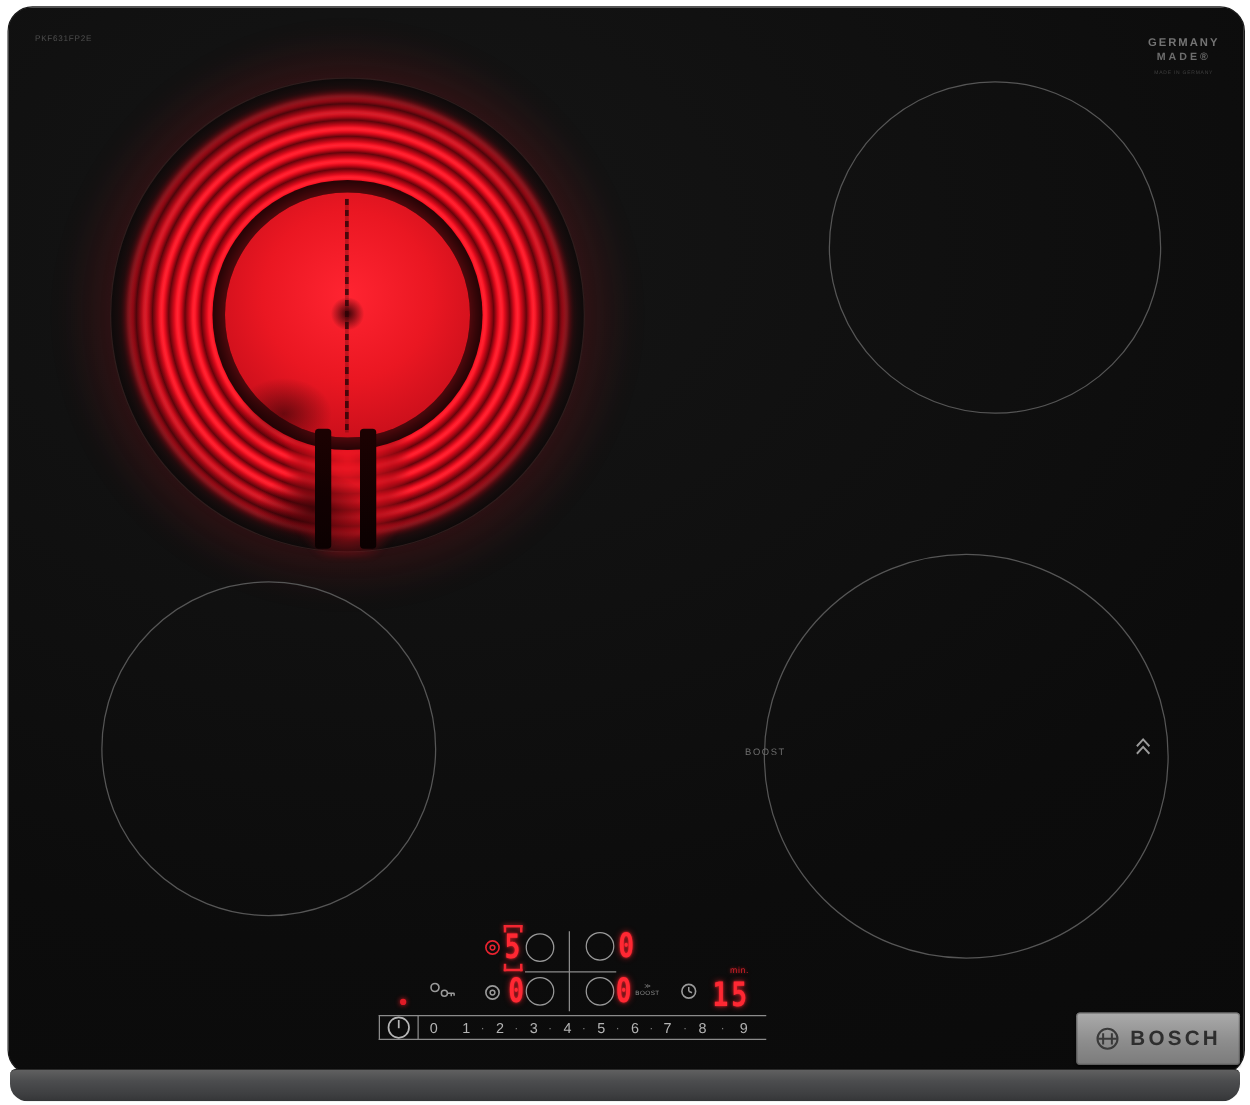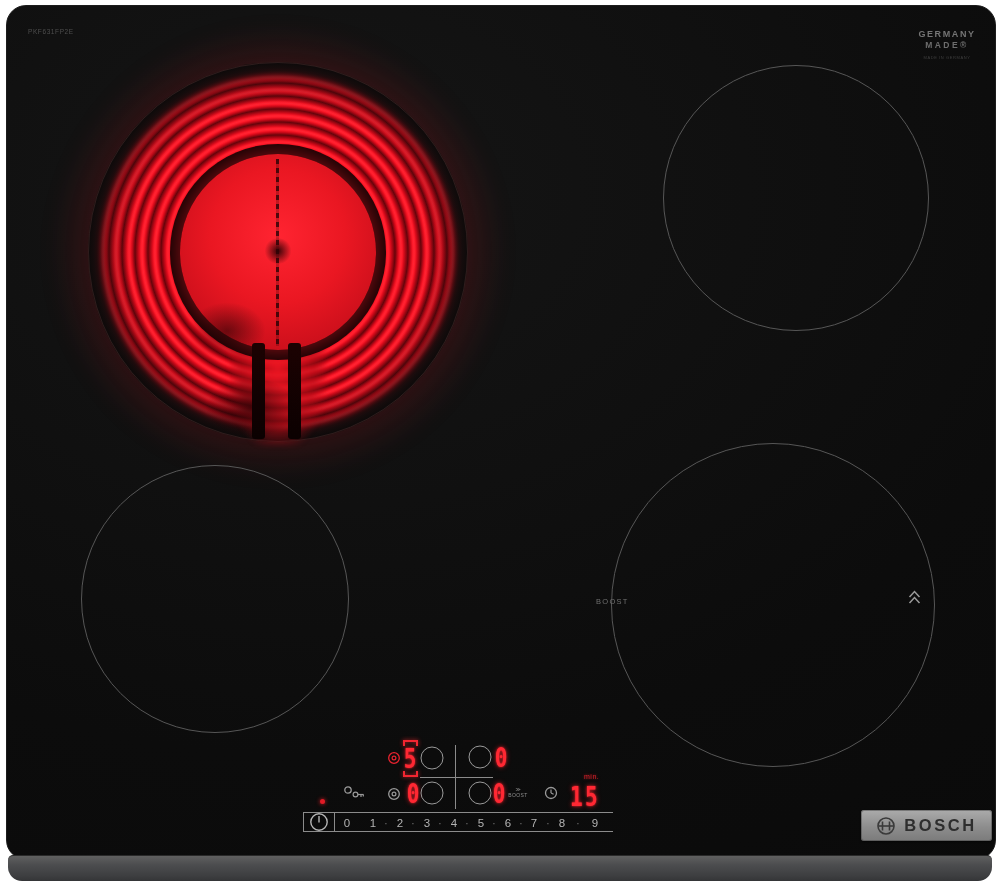--- a/index.html
+++ b/index.html
@@ -72,21 +72,21 @@
   .ext-bot{border-bottom:2px solid #ff2833;border-left:2px solid #ff2833;border-right:2px solid #ff2833;}
   .minlbl{color:#d81f29;font-size:7px;letter-spacing:.5px;text-shadow:0 0 3px rgba(255,40,48,.6);}
   .boostkey{width:26px;text-align:center;color:#8d8d8d;line-height:1.1;}
   .boostkey .glyph{font-size:5px;display:block;}
   .boostkey .txt{font-size:5px;letter-spacing:.4px;display:block;}
   .reddot{width:5px;height:5px;border-radius:50%;background:#e11b26;box-shadow:0 0 4px rgba(255,30,40,.9);}
   .slnum{color:#b3b3b3;font-size:11.5px;transform:translate(-50%,-50%);}
   .sldot{color:#7a7a7a;font-size:10px;transform:translate(-50%,-50%);}
 
   
-  .plate{left:861px;top:810px;width:131px;height:31px;border-radius:3px;
+  .plate{left:861px;top:810px;width:131px;height:42px;border-radius:3px;
          background:linear-gradient(180deg,#ababab,#8d8d8d 55%,#7b7b7b);
          box-shadow:inset 0 0 0 1px rgba(60,60,60,.45), 0 1px 2px rgba(0,0,0,.6);
          display:flex;align-items:center;justify-content:center;gap:8px;}
   .plate .txt{font-weight:bold;font-size:16.5px;letter-spacing:2.6px;color:#2e2e2e;}
   svg{display:block;}
 </style>
 </head>
 <body>
 
 <div id="stage">

